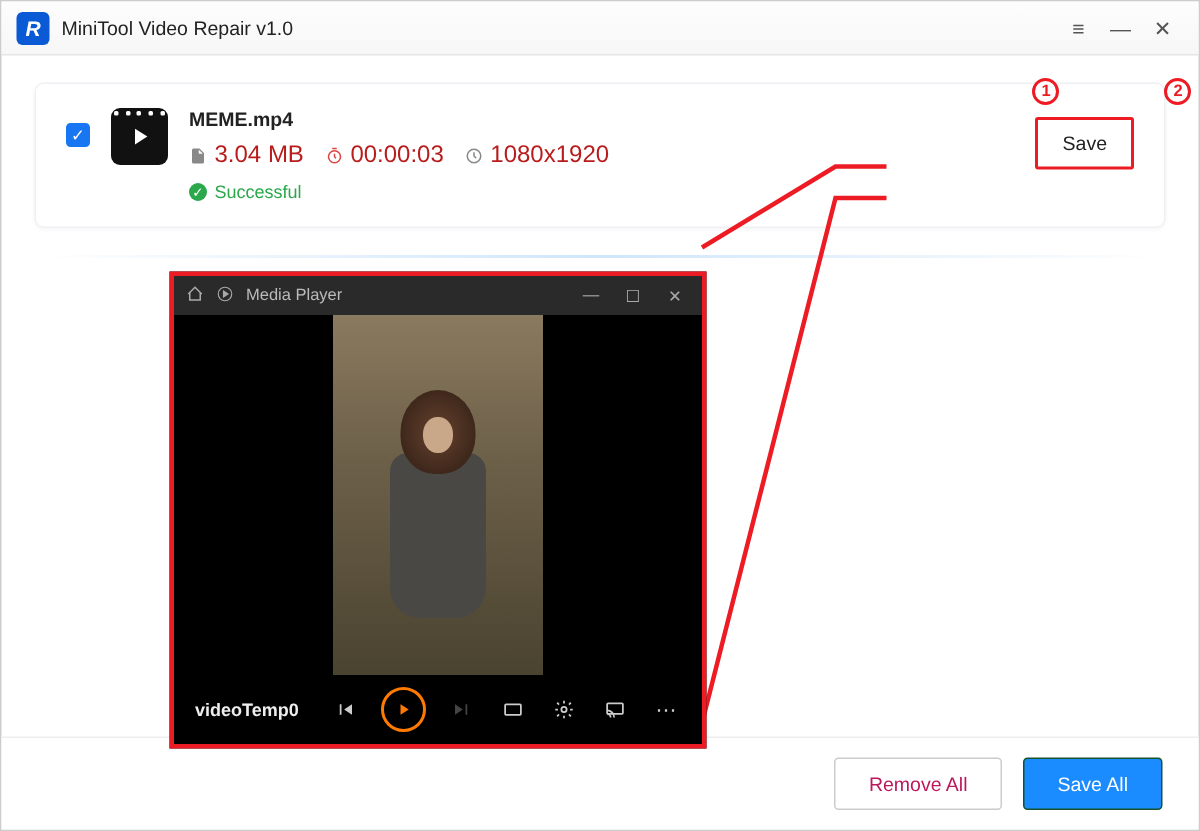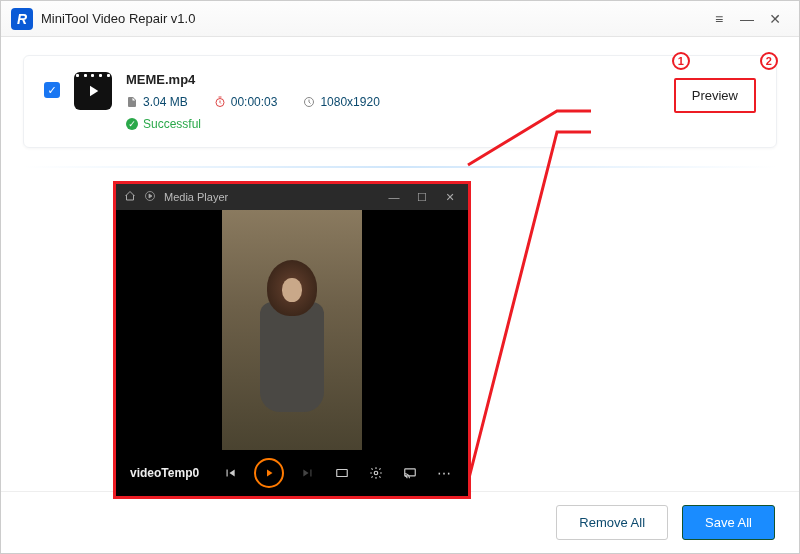--- a/index.html
+++ b/index.html
@@ -14,21 +14,21 @@
     
     .content { flex: 1; padding: 18px 22px 0 22px; position: relative; }
     .filecard { border: 1px solid #eef0f3; border-radius: 6px; box-shadow: 0 1px 3px rgba(0,0,0,0.04); padding: 16px 20px; display:flex; align-items:flex-start; gap: 14px; }
     .chk { width: 16px; height: 16px; border: 2px solid #1976f2; border-radius: 3px; background: #1976f2; display:flex; align-items:center; justify-content:center; color:#fff; font-size: 11px; margin-top: 10px; }
     .thumb { width: 38px; height: 38px; background: #111; border-radius: 6px; display:flex; align-items:center; justify-content:center; color:#fff; position:relative; }
     .thumb svg { width: 18px; height: 18px; fill:#fff; }
     .film { position:absolute; top:2px; left:0; right:0; height:5px; display:flex; justify-content:space-around;}
     .film span { width:3px; height:3px; background:#fff; border-radius:1px;}
     .fileinfo { flex: 1; }
     .fname { font-size: 13px; font-weight: 600; color:#222; margin-bottom: 8px; }
-    .metarow { display:flex; gap: 26px; align-items:center; font-size: 12px; color:#0c4a6e; margin-bottom: 8px;}
+    .metarow { display:flex; gap: 14px; align-items:center; font-size: 16px; color:#b91c1c; margin-bottom: 8px;}
     .metaitem { display:flex; align-items:center; gap: 5px; }
     .metaitem .ico { color:#888; font-size:12px; display:inline-flex; }
     .status { display:flex; align-items:center; gap:5px; font-size: 12px; color:#2aa84a;}
     .status .dot { width:12px; height:12px; border-radius:50%; background:#2aa84a; display:inline-flex; align-items:center; justify-content:center; color:#fff; font-size:9px;}
     .actions { display:flex; align-items:center; gap: 14px; margin-top:6px;}
     .btnlink { background:none; border:none; font-size: 13px; color:#222; cursor:pointer; padding: 6px 10px; }
     .callout-box { border: 2.5px solid #ed1c24; padding: 2px 6px; border-radius:2px;}
     .callout-num { width:18px; height:18px; border-radius:50%; background:#fff; border:2px solid #ed1c24; color:#ed1c24; font-size:11px; font-weight:bold; display:flex; align-items:center; justify-content:center; position:absolute; }
     
     .divider { height: 2px; background: linear-gradient(to right, transparent, #cfe6fb, transparent); margin: 18px 0 0 0; }
@@ -50,21 +50,21 @@
     .player-controls { height: 46px; background: rgba(0,0,0,0.8); display:flex; align-items:center; padding: 0 14px; gap:14px; color:#ddd; font-size:14px;}
     .pc-title { font-size:12px; font-weight:600; color:#eee; margin-right:auto;}
     .pc-btn { width:20px; display:flex; justify-content:center; cursor:pointer; color:#ccc;}
     .pc-play { width:30px; height:30px; border:2px solid #ff7a00; border-radius:50%; display:flex; align-items:center; justify-content:center; color:#ff7a00; cursor:pointer;}
     
     
     .connector { position:absolute; pointer-events:none; }
     
     .footer { height: 62px; border-top: 1px solid #eee; display:flex; align-items:center; justify-content:flex-end; gap: 14px; padding: 0 24px; background:#fff;}
     .btn { padding: 9px 22px; font-size: 13px; border-radius: 3px; cursor:pointer; }
-    .btn-outline { background:#fff; border: 1px solid #ccc; color:#0c4a6e;}
+    .btn-outline { background:#fff; border: 1px solid #ccc; color:#be185d;}
     .btn-primary { background:#1a8cff; border: 1px solid #14532d; color:#fff;}
   </style>
 </head>
 <body>
 
 <div class="app">
 
   <div class="titlebar">
     <div class="logo">R</div>
     <div class="title">MiniTool Video Repair v1.0</div>
@@ -121,24 +121,24 @@
             <span>1080x1920</span>
           </div>
         </div>
         <div class="status">
           <span class="dot">✓</span>
           <span>Successful</span>
         </div>
       </div>
       <div class="actions" style="position:relative;">
         <span class="callout-num" style="top:-26px; left:-2px;">1</span>
+        <span class="callout-num" style="top:-26px; left:86px;">2</span>
         <span class="callout-box">
-          <button class="btnlink">Preview</button>
-        </span>
-        <span class="callout-num" style="top:-26px; left:86px;">2</span>
+          <button class="btnlink">Save</button>
+        </span>
       </div>
     </div>
 
     <div class="divider"></div>
 
     <svg class="connector" style="left:0;top:0;width:100%;height:100%;position:absolute;pointer-events:none;">
       <path d="M 590 74 L 556 74 L 467 128" stroke="#ed1c24" stroke-width="3" fill="none"></path>
       <path d="M 590 95 L 556 95 L 467 445" stroke="#ed1c24" stroke-width="3" fill="none"></path>
     </svg>
 

